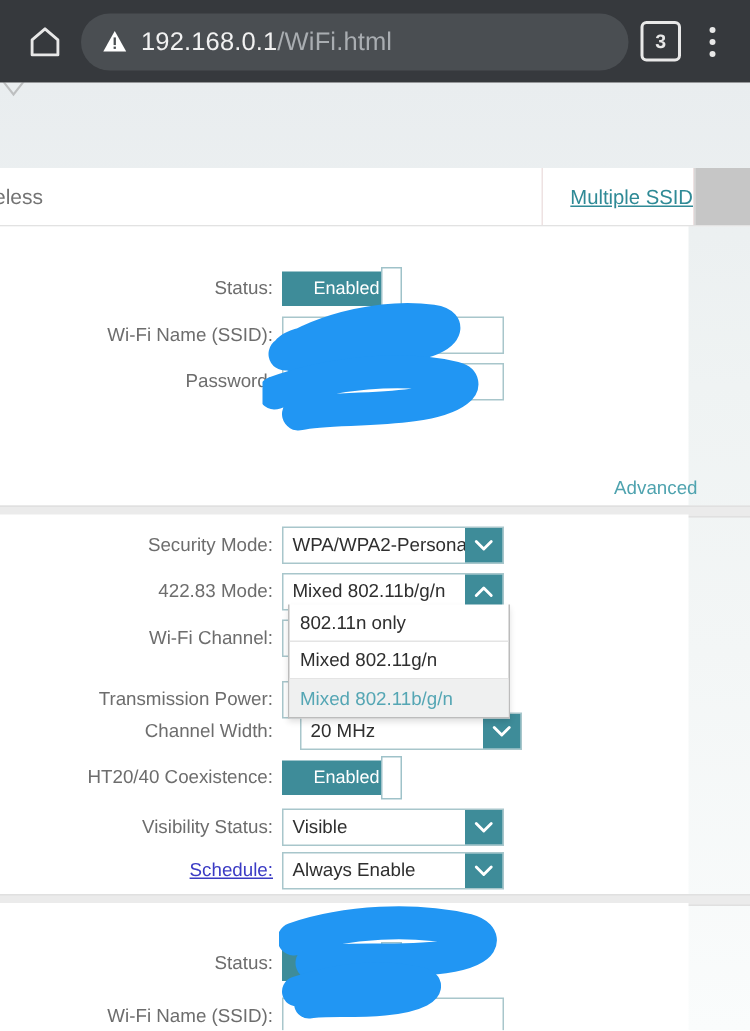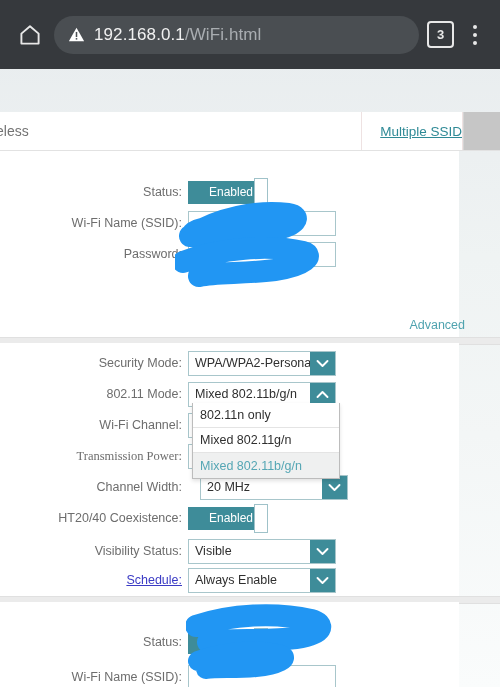--- a/index.html
+++ b/index.html
@@ -16,21 +16,21 @@
     width: 500px;
     height: 687px;
     overflow: hidden;
     background: #ffffff;
   }
 
   
   .browser-bar {
     position: absolute;
     top: 0; left: 0;
-    width: 500px; height: 69px;
+    width: 500px; height: 55px;
     background: #36393d;
     display: flex;
     align-items: center;
     box-sizing: border-box;
     padding: 4px 10px;
     z-index: 50;
   }
   .home-btn {
     width: 40px; height: 40px;
     display: flex; align-items: center; justify-content: center;
@@ -382,21 +382,21 @@
             <span class="sel-arrow">
               <svg width="13" height="9" viewBox="0 0 13 9">
                 <path d="M1.5 2 L6.5 7 L11.5 2" fill="none" stroke="#ffffff" stroke-width="1.9" stroke-linecap="round" stroke-linejoin="round"></path>
               </svg>
             </span>
           </div>
         </div>
       </div>
 
       <div class="row" style="top:36px;">
-        <div class="lbl">802.11 Mode:</div>
+        <div class="lbl">422.83 Mode:</div>
         <div class="ctl">
           <div class="sel">
             <span class="sel-val">Mixed 802.11b/g/n</span>
             <span class="sel-arrow">
               <svg width="13" height="9" viewBox="0 0 13 9">
                 <path d="M1.5 7 L6.5 2 L11.5 7" fill="none" stroke="#ffffff" stroke-width="1.9" stroke-linecap="round" stroke-linejoin="round"></path>
               </svg>
             </span>
           </div>
         </div>
@@ -409,21 +409,21 @@
             <span class="sel-val"></span>
             <span class="sel-arrow">
               <svg width="13" height="9" viewBox="0 0 13 9">
                 <path d="M1.5 2 L6.5 7 L11.5 2" fill="none" stroke="#ffffff" stroke-width="1.9" stroke-linecap="round" stroke-linejoin="round"></path>
               </svg>
             </span>
           </div>
         </div>
       </div>
 
-      <div class="row" style="top:98px;font-family:Liberation Serif, serif;">
+      <div class="row" style="top:108px;">
         <div class="lbl">Transmission Power:</div>
         <div class="ctl">
           <div class="sel">
             <span class="sel-val"></span>
             <span class="sel-arrow">
               <svg width="13" height="9" viewBox="0 0 13 9">
                 <path d="M1.5 2 L6.5 7 L11.5 2" fill="none" stroke="#ffffff" stroke-width="1.9" stroke-linecap="round" stroke-linejoin="round"></path>
               </svg>
             </span>
           </div>

